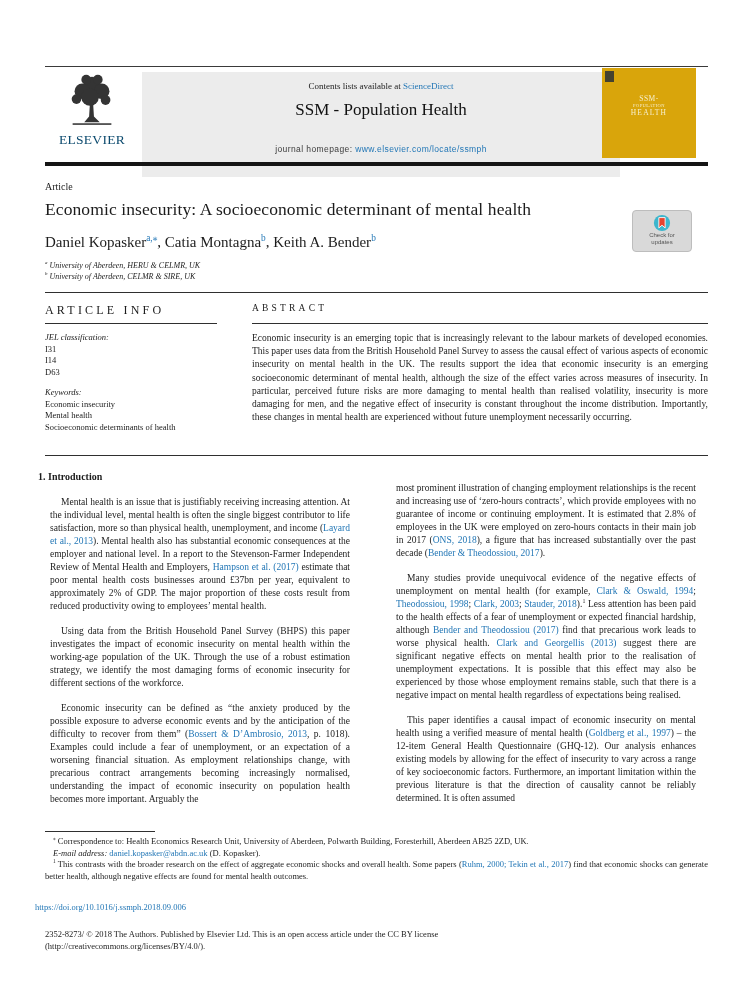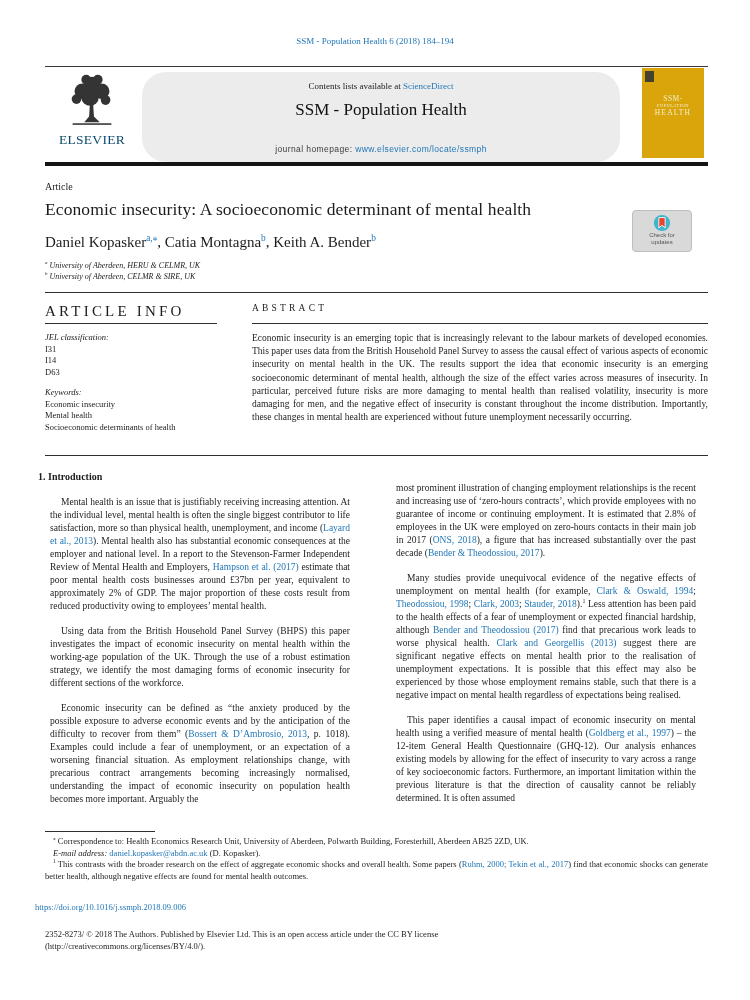--- a/index.html
+++ b/index.html
@@ -13,48 +13,48 @@
 
   .citation { position:absolute; top:36px; left:0; right:0; text-align:center;
               font-size:9px; color:#2377b6; }
 
   .masthead-rule { position:absolute; left:45px; width:663px; top:66px; border-top:1px solid #3a3a3a; }
 
   .logo { position:absolute; left:46px; top:71px; width:92px; height:90px; text-align:center; }
   .logo svg { display:block; margin:0 auto; }
   .elsevier-word { font-size:13.5px; color:#0c4a6e; letter-spacing:.3px; margin-top:1px; }
 
-  .graybox { position:absolute; left:142px; top:72px; width:478px; height:90px; background:#ececec; text-align:center;border-radius:24px; }
+  .graybox { position:absolute; left:142px; top:72px; width:478px; height:105px; background:#ececec; text-align:center; }
   .contents-line { padding-top:9px; font-size:9px; color:#222; }
   .journal-title { margin-top:9px; font-size:17px; color:#111; }
   .homepage-line { margin-top:24px; font-family:"Liberation Sans","DejaVu Sans",sans-serif;
                    font-size:8.5px; letter-spacing:.4px; color:#3c3c3c; }
 
-  .cover { position:absolute; left:642px; top:68px; width:62px; height:90px; background:#d9a50b; }
+  .cover { position:absolute; left:602px; top:68px; width:94px; height:90px; background:#d9a50b; }
   .cover-mini { position:absolute; left:3px; top:3px; width:9px; height:11px; background:#44412f; }
   .cover-text { position:absolute; top:26px; width:100%; text-align:center; color:#f6eecd; }
   .cover-t1 { font-size:7.5px; letter-spacing:.5px; }
   .cover-t2 { font-size:4.5px; letter-spacing:.4px; }
   .cover-t3 { font-size:7.5px; letter-spacing:1.2px; }
 
   .thickbar { position:absolute; left:45px; width:663px; top:162px; height:4px; background:#151515; }
 
   .article-label { position:absolute; left:45px; top:181px; font-size:10px; }
   .title { position:absolute; left:45px; top:199px; font-size:17.5px; letter-spacing:.1px; }
   .authors { position:absolute; left:45px; top:234px; font-size:15px; }
   .affils { position:absolute; left:45px; top:260px; font-size:8px; font-style:italic; line-height:11px; }
 
   .check-badge { position:absolute; left:632px; top:210px; width:60px; height:42px;
                  background:#d9d9d9; border:1px solid #bdbdbd; border-radius:4px; text-align:center;
                  font-family:"Liberation Sans","DejaVu Sans",sans-serif; cursor:pointer; }
   .check-badge svg { display:block; margin:3px auto 0; }
   .check-badge .cbtxt { font-size:6px; line-height:6.5px; color:#555; }
 
   .rule-a { position:absolute; left:45px; width:663px; top:292px; border-top:1px solid #2f2f2f; }
-  .info-heading { position:absolute; left:45px; top:303px; font-size:15px; letter-spacing:3.2px;text-align:center; }
+  .info-heading { position:absolute; left:45px; top:303px; font-size:12px; letter-spacing:3.2px;text-align:center; }
   .abs-heading  { position:absolute; left:252px; top:303px; font-size:9.5px; letter-spacing:3.2px; }
   .info-underline { position:absolute; left:45px; width:172px; top:323px; border-top:1px solid #2f2f2f; }
   .abs-underline  { position:absolute; left:252px; width:456px; top:323px; border-top:1px solid #2f2f2f; }
 
   .info-col { position:absolute; left:45px; top:332px; width:195px; font-size:8.5px; line-height:11.5px; }
   .info-label { font-style:italic; }
   .info-gap { height:9px; }
 
   .abstract-body { position:absolute; left:252px; top:332px; width:456px; font-size:9.5px;
                    line-height:13.2px; text-align:justify; }
@@ -78,21 +78,20 @@
   .doi      { position:absolute; left:35px; top:902px; font-size:8.5px; }
   .received { position:absolute; left:45px; top:916px; font-size:8.5px; }
   .issn     { position:absolute; left:45px; top:929px; font-size:8.5px; }
   .license  { position:absolute; left:45px; top:941px; font-size:8.5px; }
 </style>
 </head>
 <body>
 
 <div class="page">
 
-  <div class="citation">SSM - Population Health 6 (2018) 184–194</div>
 
   <div class="masthead-rule"></div>
 
   <div class="logo">
     <span>
       <svg width="62" height="60" viewBox="0 0 64 60" fill="#343434">
         <circle cx="32" cy="14" r="9"></circle>
           <circle cx="22" cy="20" r="8"></circle>
           <circle cx="42" cy="20" r="8"></circle>
         <circle cx="30" cy="26" r="9"></circle>

